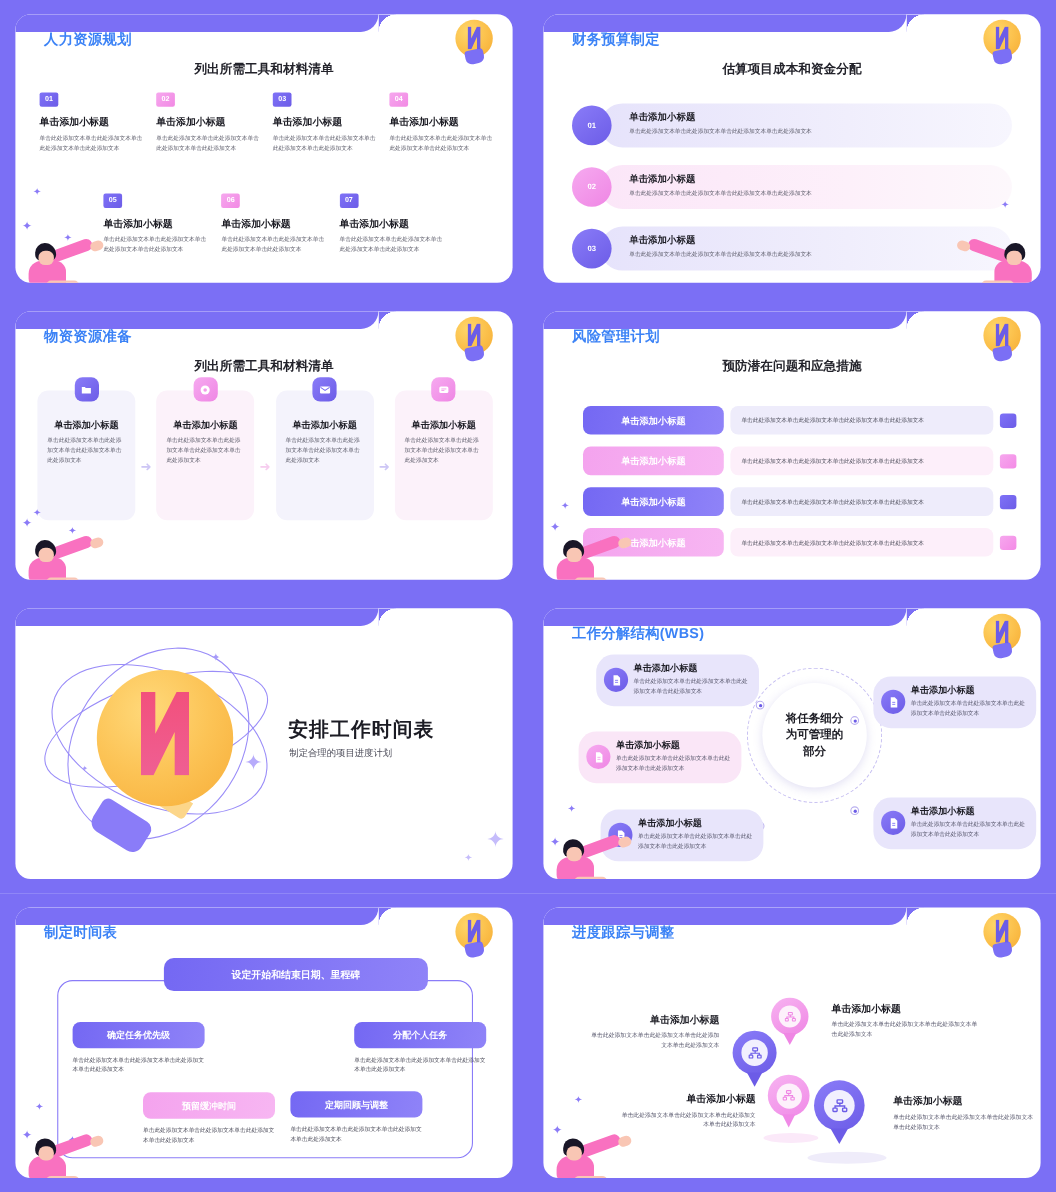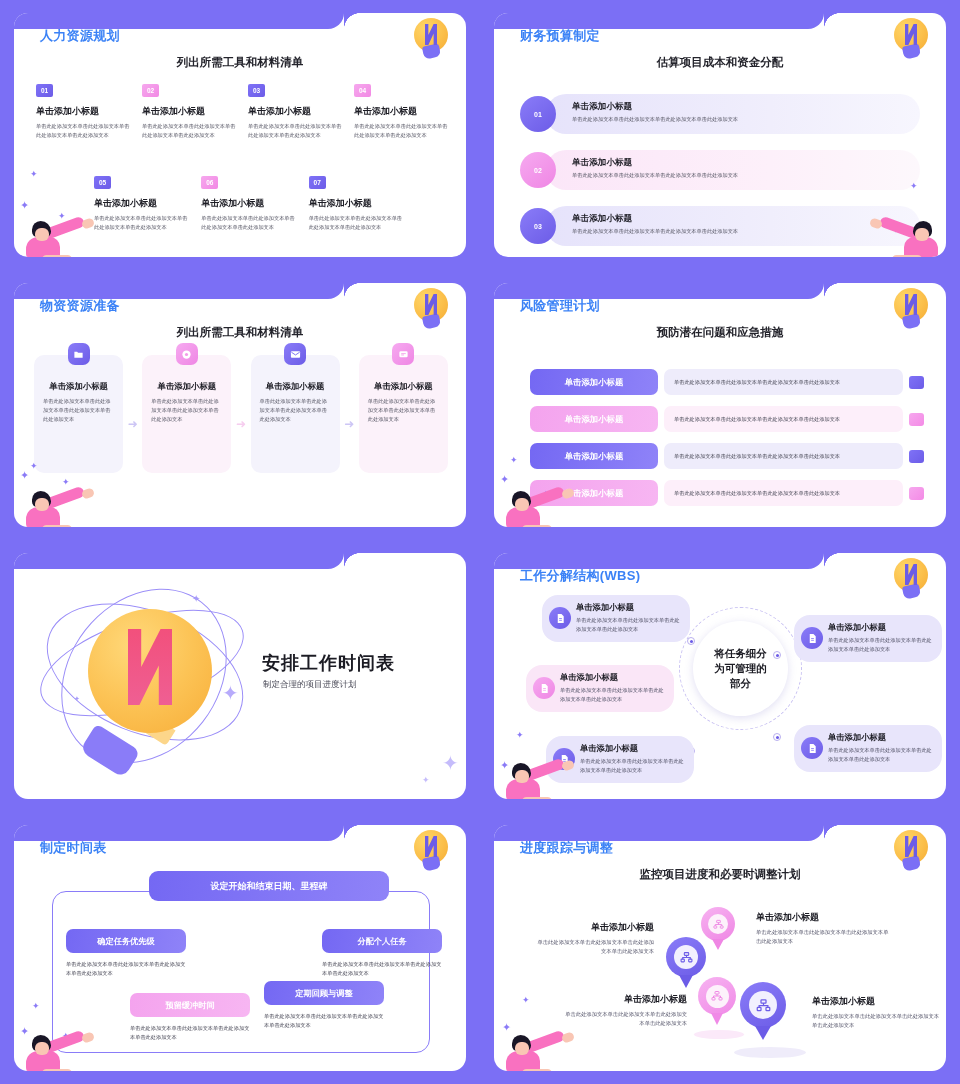--- a/index.html
+++ b/index.html
@@ -566,21 +566,21 @@
         <div class="s7-b">单击此处添加文本单击此处添加文本单击此处添加文本单击此处添加文本</div>
       </div>
       <div class="s7-cell" style="left:308px;top:104px;">
         <div class="s7-pill pp">分配个人任务</div>
         <div class="s7-b">单击此处添加文本单击此处添加文本单击此处添加文本单击此处添加文本</div>
       </div>
       <div class="s7-cell" style="left:116px;top:168px;">
         <div class="s7-pill pk">预留缓冲时间</div>
         <div class="s7-b">单击此处添加文本单击此处添加文本单击此处添加文本单击此处添加文本</div>
       </div>
-      <div class="s7-cell" style="left:250px;top:156px;">
+      <div class="s7-cell" style="left:250px;top:167px;">
         <div class="s7-pill pp">定期回顾与调整</div>
         <div class="s7-b">单击此处添加文本单击此处添加文本单击此处添加文本单击此处添加文本</div>
       </div>
 
       <div class="spark" style="left:18px;top:176px;">✦</div>
       <div class="spark" style="left:48px;top:206px;">✦</div>
       <div class="spark" style="left:6px;top:200px;font-size:11px;">✦</div>
       <div class="person">
         <div class="arm"></div>
           <div class="hand"></div>
@@ -594,21 +594,20 @@
 
   <div class="slide">
     <div class="canvas">
       <div class="notch"></div>
       <div class="bulb">
         <div class="glass"></div>
           <div class="base"></div>
           <div class="bolt"></div>
       </div>
       <div class="slide-title">进度跟踪与调整</div>
-      <div class="slide-sub">监控项目进度和必要时调整计划</div>
 
       <div class="shadow-e" style="left:200px;top:205px;width:50px;height:9px;background:#fbe9f9;"></div>
       <div class="shadow-e" style="left:240px;top:222px;width:72px;height:11px;"></div>
 
       <div class="pin" style="left:207px;top:82px;">
         <div class="pin-outer" style="width:34px;height:34px;background:linear-gradient(150deg,#f7b3f1,#ef86e4);">
           <div class="pin-inner" style="width:20px;height:20px;background:#fdf1fb;">
             <svg width="11" height="11" viewBox="0 0 24 24" fill="none" stroke="#ef86e4" stroke-width="2">
               <rect x="8" y="3" width="8" height="5" rx="1"></rect>
                 <rect x="2" y="15" width="6" height="5" rx="1"></rect>

